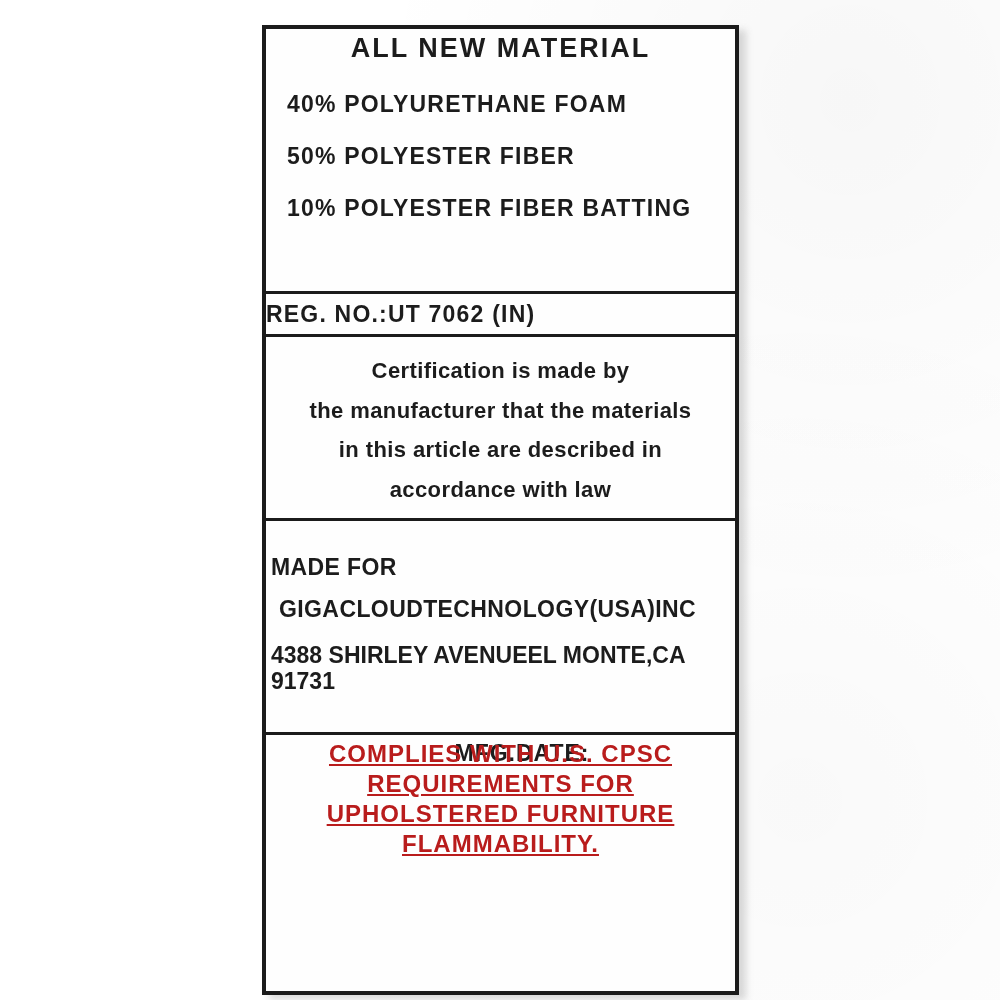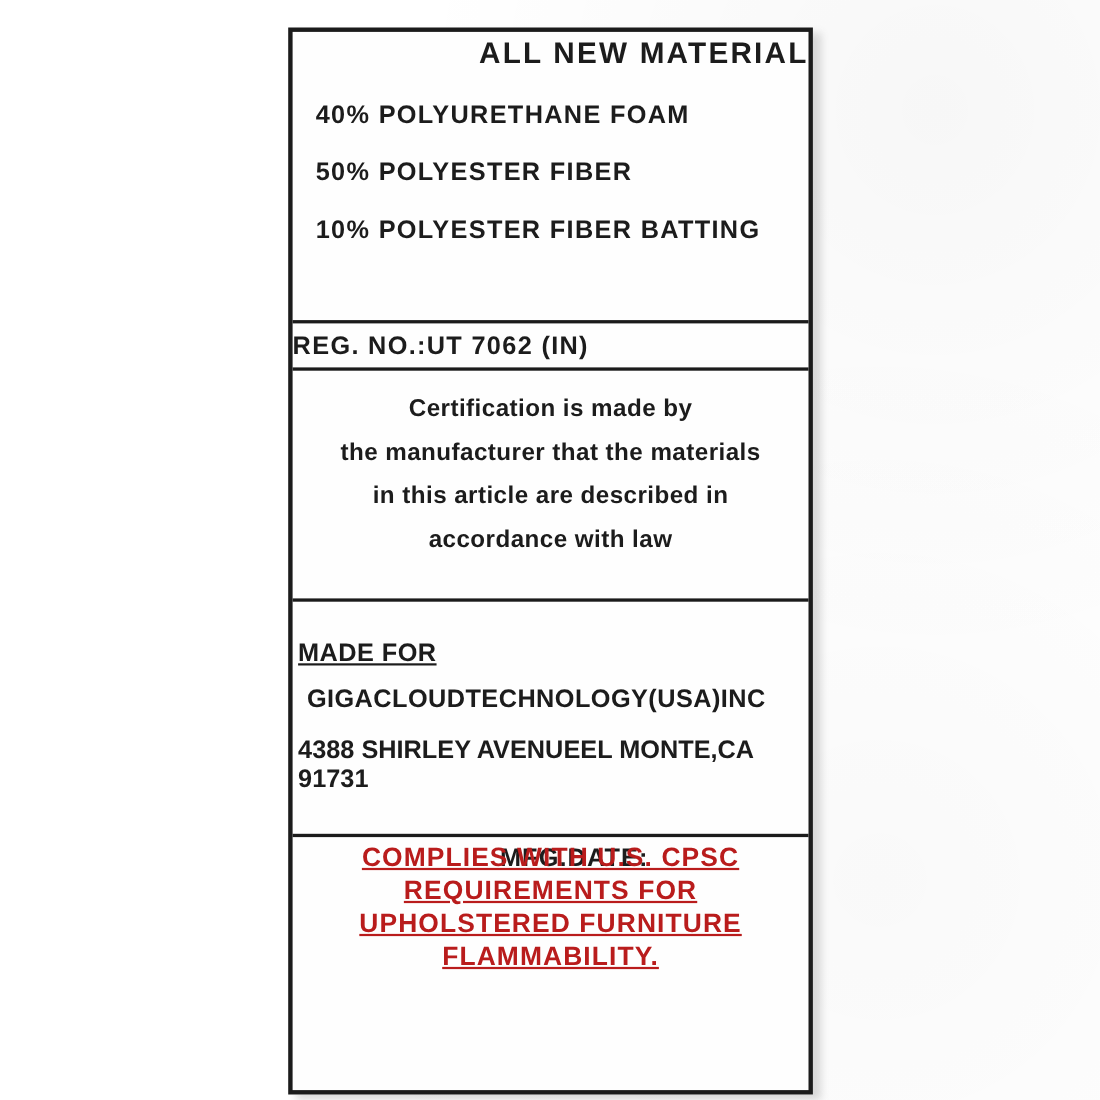--- a/index.html
+++ b/index.html
@@ -40,21 +40,21 @@
     font-size: 27px;
     line-height: 33px;
     letter-spacing: 0.8px;
   }
   
   .sec-materials {
     height: 265px;
     padding-top: 4px;
   }
   .materials-title {
-    text-align: right;
+    text-align: center;
     font-size: 27px;
     line-height: 31px;
     letter-spacing: 2px;
   }
   .materials-subtitle {
     text-align: center;
     font-size: 25px;
     line-height: 28px;
     letter-spacing: 1px;
   }
@@ -69,35 +69,35 @@
   .sec-reg {
     height: 43px;
     display: flex;
     align-items: center;
     justify-content: flex-start;
     font-size: 23px;
     letter-spacing: 1.2px;
   }
   
   .sec-cert {
-    height: 210px;
+    height: 184px;
     padding-top: 14px;
     text-align: center;
     font-size: 22px;
     line-height: 39.5px;
     letter-spacing: 0.4px;
   }
   
   .sec-madefor {
     height: 214px;
     padding: 33px 0 0 5px;
     font-size: 23px;
     letter-spacing: 0.4px;
   }
-  .madefor-label { line-height: 26px; text-decoration: underline; }
+  .madefor-label { line-height: 26px; }
   .madefor-company { margin: 16px 0 0 8px; line-height: 26px; }
   .madefor-address { margin: 20px 0 0 0; line-height: 26px; letter-spacing: 0px; }
   .madefor-mfg {
     margin-top: 46px;
     text-align: center;
     padding-left: 38px;
     line-height: 26px;
     letter-spacing: 1px;
   }
   

